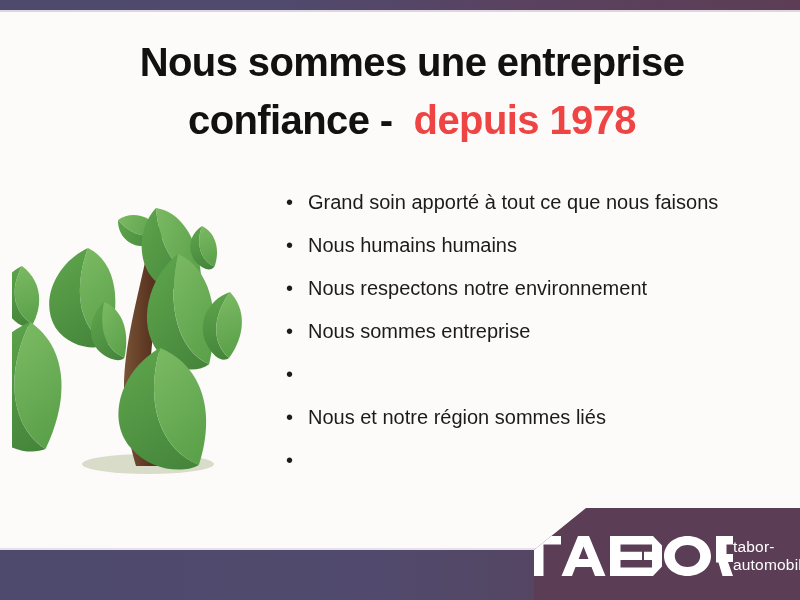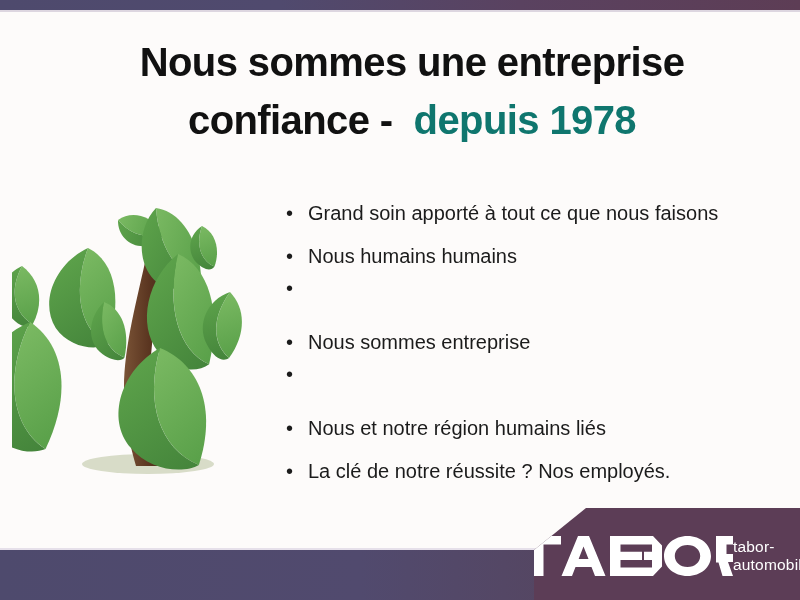--- a/index.html
+++ b/index.html
@@ -98,21 +98,21 @@
     top: 34px;
     width: 800px;
     text-align: center;
     font-size: 40px;
     font-weight: bold;
     line-height: 1.44;
     color: #111111;
     letter-spacing: -0.6px;
     padding-left: 12px;
   }
-  .headline .accent { color: #0f766e; }
+  .headline .accent { color: #ef4444; }
   .headline .ln { display: block; white-space: pre; }
 
   
   .bullets {
     position: absolute;
     left: 286px;
     top: 192px;
     width: 500px;
     margin: 0;
     padding: 0;
@@ -126,21 +126,21 @@
     color: #1b1b1b;
     line-height: 1;
   }
   .bullets li .dot {
     width: 22px;
     flex: 0 0 22px;
     color: #1b1b1b;
     font-size: 20px;
     line-height: 1;
   }
-  .bullets li .txt { white-space: nowrap; margin-top: 11px; }
+  .bullets li .txt { white-space: nowrap; }
 
   
   .tree {
     position: absolute;
     left: 12px;
     top: 182px;
     width: 272px;
     height: 300px;
   }
   .tree svg { display: block; }
@@ -236,35 +236,35 @@
     <li>
       <span class="dot">•</span>
       <span class="txt">Grand soin apporté à tout ce que nous faisons</span>
     </li>
     <li>
       <span class="dot">•</span>
       <span class="txt">Nous humains humains</span>
     </li>
     <li>
       <span class="dot">•</span>
+      <span class="txt">Nous respectons notre environnement</span>
     </li>
     <li>
       <span class="dot">•</span>
       <span class="txt">Nous sommes entreprise</span>
     </li>
     <li>
       <span class="dot">•</span>
     </li>
     <li>
       <span class="dot">•</span>
-      <span class="txt">Nous et notre région humains liés</span>
-    </li>
-    <li>
-      <span class="dot">•</span>
-      <span class="txt">La clé de notre réussite ? Nos employés.</span>
+      <span class="txt">Nous et notre région sommes liés</span>
+    </li>
+    <li>
+      <span class="dot">•</span>
     </li>
   </ul>
 
   <div class="bottom-hairline"></div>
   <div class="bottom-band"></div>
 
   <div class="logo-plate">
     <div class="logo-wordmark">
       <svg width="218" height="40" viewBox="0 0 218 40" xmlns="http://www.w3.org/2000/svg" aria-hidden="true">
 

